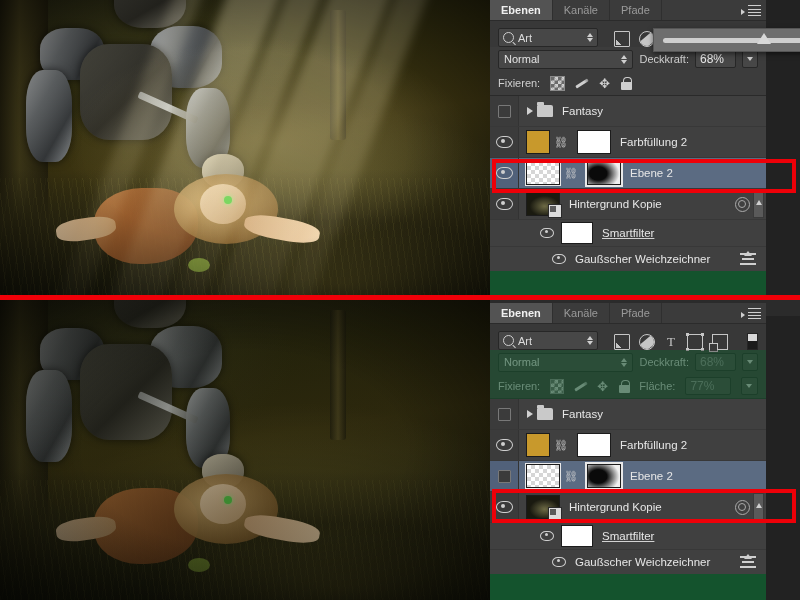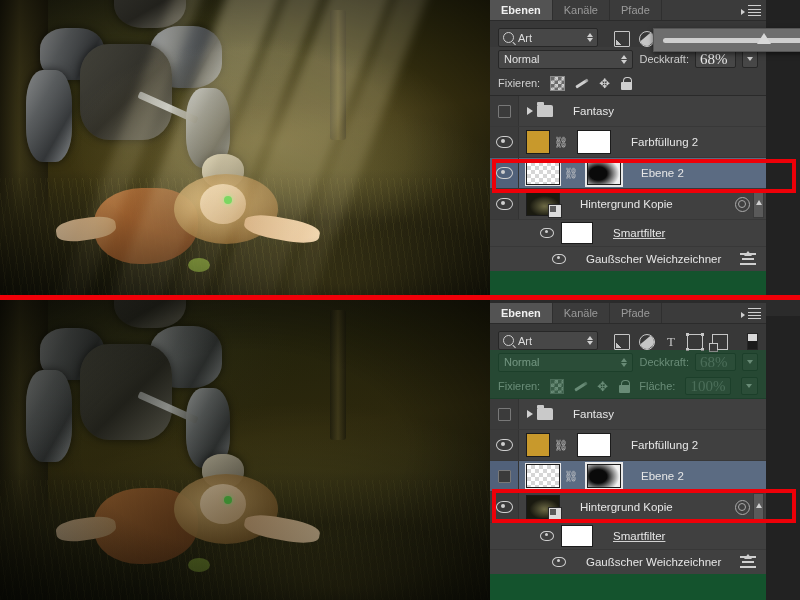--- a/index.html
+++ b/index.html
@@ -131,21 +131,21 @@
   .fi-smart:after{content:"";position:absolute;left:-4px;bottom:-3px;width:7px;height:7px;
     border:1.3px solid #d3d3d3;background:#383838;}
   .toggleSw{margin-left:auto;width:9px;height:15px;background:linear-gradient(180deg,#d8d8d8 50%,#1b1b1b 50%);
     border:1px solid #252525;}
 
   .moderow{height:24px;display:flex;align-items:center;padding:0 8px;gap:6px;background:#3c3c3c;position:relative;}
   .blendsel{width:146px;height:17px;background:#474747;border:1px solid #272727;border-radius:2px;
     display:flex;align-items:center;padding:0 5px;color:#e2e2e2;font-size:11px;}
   .lbl{color:#cfcfcf;font-size:11px;white-space:nowrap;}
   .numfield{width:42px;height:16px;background:#474747;border:1px solid #272727;border-radius:2px;
-    display:flex;align-items:center;justify-content:flex-start;padding-left:4px;color:#e8e8e8;font-size:15px;font-family:Liberation Serif, serif;}
+    display:flex;align-items:center;justify-content:flex-start;padding-left:4px;color:#e8e8e8;font-size:12px;}
   .caret{width:16px;height:16px;background:#474747;border:1px solid #272727;border-radius:2px;
     display:flex;align-items:center;justify-content:center;}
   .caret:after{content:"";width:0;height:0;border-left:3px solid transparent;border-right:3px solid transparent;
     border-top:4px solid #cfcfcf;}
   .lockrow{height:24px;display:flex;align-items:center;padding:0 8px;gap:10px;background:#3c3c3c;
     border-bottom:1px solid #2a2a2a;}
   .lk{width:13px;height:13px;position:relative;}
   .lk-checker{background-image:
       linear-gradient(45deg,#cfcfcf 25%,transparent 25%,transparent 75%,#cfcfcf 75%),
       linear-gradient(45deg,#cfcfcf 25%,#6a6a6a 25%,#6a6a6a 75%,#cfcfcf 75%);
@@ -189,21 +189,21 @@
   .th-mask{background:radial-gradient(ellipse 75% 85% at 32% 52%, #0a0a0a 0 36%, #6d6d6d 58%, #f0f0f0 88%);
     outline:2px solid #e8e8e8;}
   .th-photo{background:
       radial-gradient(ellipse 60% 60% at 55% 60%, #6d6a45, #1a1a10 78%),
       linear-gradient(160deg,#2a2a18,#121209);}
   .link{width:12px;margin:0 4px;color:#cfcfcf;font-size:11px;text-align:center;line-height:1;flex:0 0 auto;}
   .sobadge{position:absolute;right:-3px;bottom:-3px;width:12px;height:12px;background:#dcdcdc;
     border:1px solid #2a2a2a;}
   .sobadge:after{content:"";position:absolute;left:1px;top:1px;width:6px;height:6px;
     background:#5a5a5a;}
-  .lname{margin-left:20px;color:#e6e6e6;font-size:11.5px;white-space:nowrap;}
+  .lname{margin-left:9px;color:#e6e6e6;font-size:11.5px;white-space:nowrap;}
   .folder{width:16px;height:12px;margin-left:4px;background:#c9c9c9;border-radius:1px 2px 1px 1px;position:relative;}
   .folder:before{content:"";position:absolute;left:0;top:-3px;width:7px;height:3px;background:#c9c9c9;border-radius:1px 1px 0 0;}
   .arrow-r{width:0;height:0;margin-left:8px;border-left:6px solid #d0d0d0;
     border-top:4px solid transparent;border-bottom:4px solid transparent;}
   .smart-row{height:26px;display:flex;align-items:center;background:#404040;border-bottom:1px solid #383838;text-decoration:underline;}
   .sf-indent{width:50px;}
   .eye-sm{width:12px;height:8px;border:1.2px solid #cfcfcf;border-radius:50% / 60%;position:relative;flex:0 0 auto;}
   .eye-sm:after{content:"";position:absolute;left:3.5px;top:1.4px;width:3px;height:3px;border-radius:50%;background:#cfcfcf;}
   .sf-thumb{width:30px;height:20px;background:#fff;border:1px solid #1c1c1c;margin-left:7px;}
   .filt-row{height:24px;display:flex;align-items:center;background:#404040;}
@@ -491,21 +491,21 @@
       <div class="caret"></div>
     </div>
 
     <div class="lockrow dim">
       <span class="lbl">Fixieren:</span>
       <span class="lk lk-checker"></span>
       <span class="lk lk-brush"></span>
       <span class="lk lk-move">✥</span>
       <span class="lk lk-lock"></span>
       <span class="lbl" style="margin-left:auto">Fläche:</span>
-      <div class="numfield">100%</div>
+      <div class="numfield">77%</div>
       <div class="caret"></div>
     </div>
 
     <div class="layers">
 
       <div class="lrow">
         <div class="eyecell">
           <span class="eye-off"></span>
         </div>
         <span class="arrow-r"></span>

